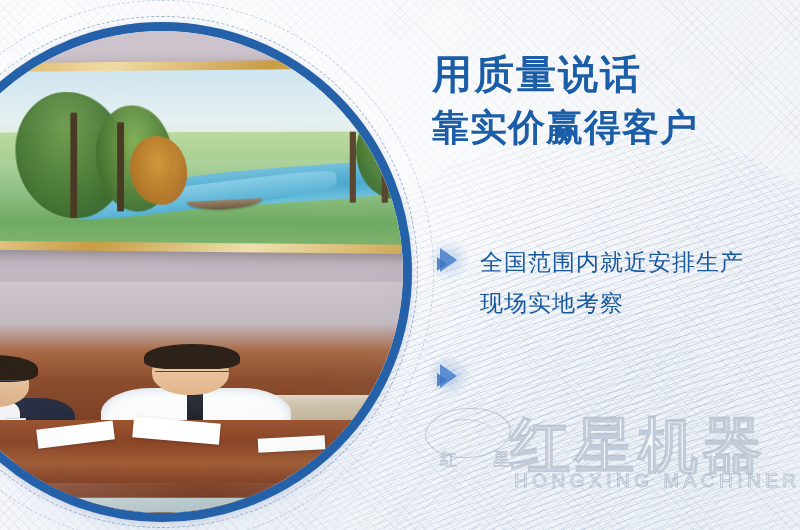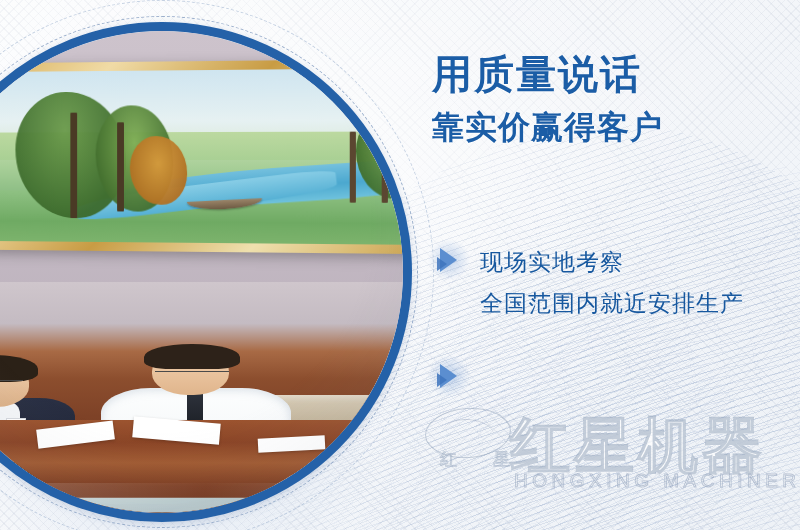--- a/index.html
+++ b/index.html
@@ -270,21 +270,21 @@
   }
   .headline .line {
     color:#1b5da6;
     font-weight:bold;
     font-size:40px;
     line-height:53px;
     letter-spacing:2px;
     text-shadow:0 1px 0 rgba(255,255,255,.7);
     white-space:nowrap;
   }
-  .headline .line.l2 { font-size:32px; letter-spacing:1px; }
+  .headline .line.l2 { font-size:37px; letter-spacing:1px; }
 
   .bullets {
     position:absolute; left:0; top:242px; width:100%;
   }
   .bullet { position:relative; margin-bottom:34px; padding-left:48px; }
   .arrow {
     position:absolute; left:4px; top:5px;
     width:26px; height:26px;
   }
   .arrow .glow {
@@ -447,22 +447,22 @@
     </div>
 
     <div class="bullets">
 
       <div class="bullet">
         <span class="arrow">
           <span class="glow"></span>
             <span class="tri"></span>
             <span class="tri2"></span>
         </span>
+        <div class="b-line">全国范围内就近安排生产</div>
         <div class="b-line">现场实地考察</div>
-        <div class="b-line">全国范围内就近安排生产</div>
       </div>
 
       <div class="bullet">
         <span class="arrow">
           <span class="glow"></span>
             <span class="tri"></span>
             <span class="tri2"></span>
         </span>
       </div>
 

